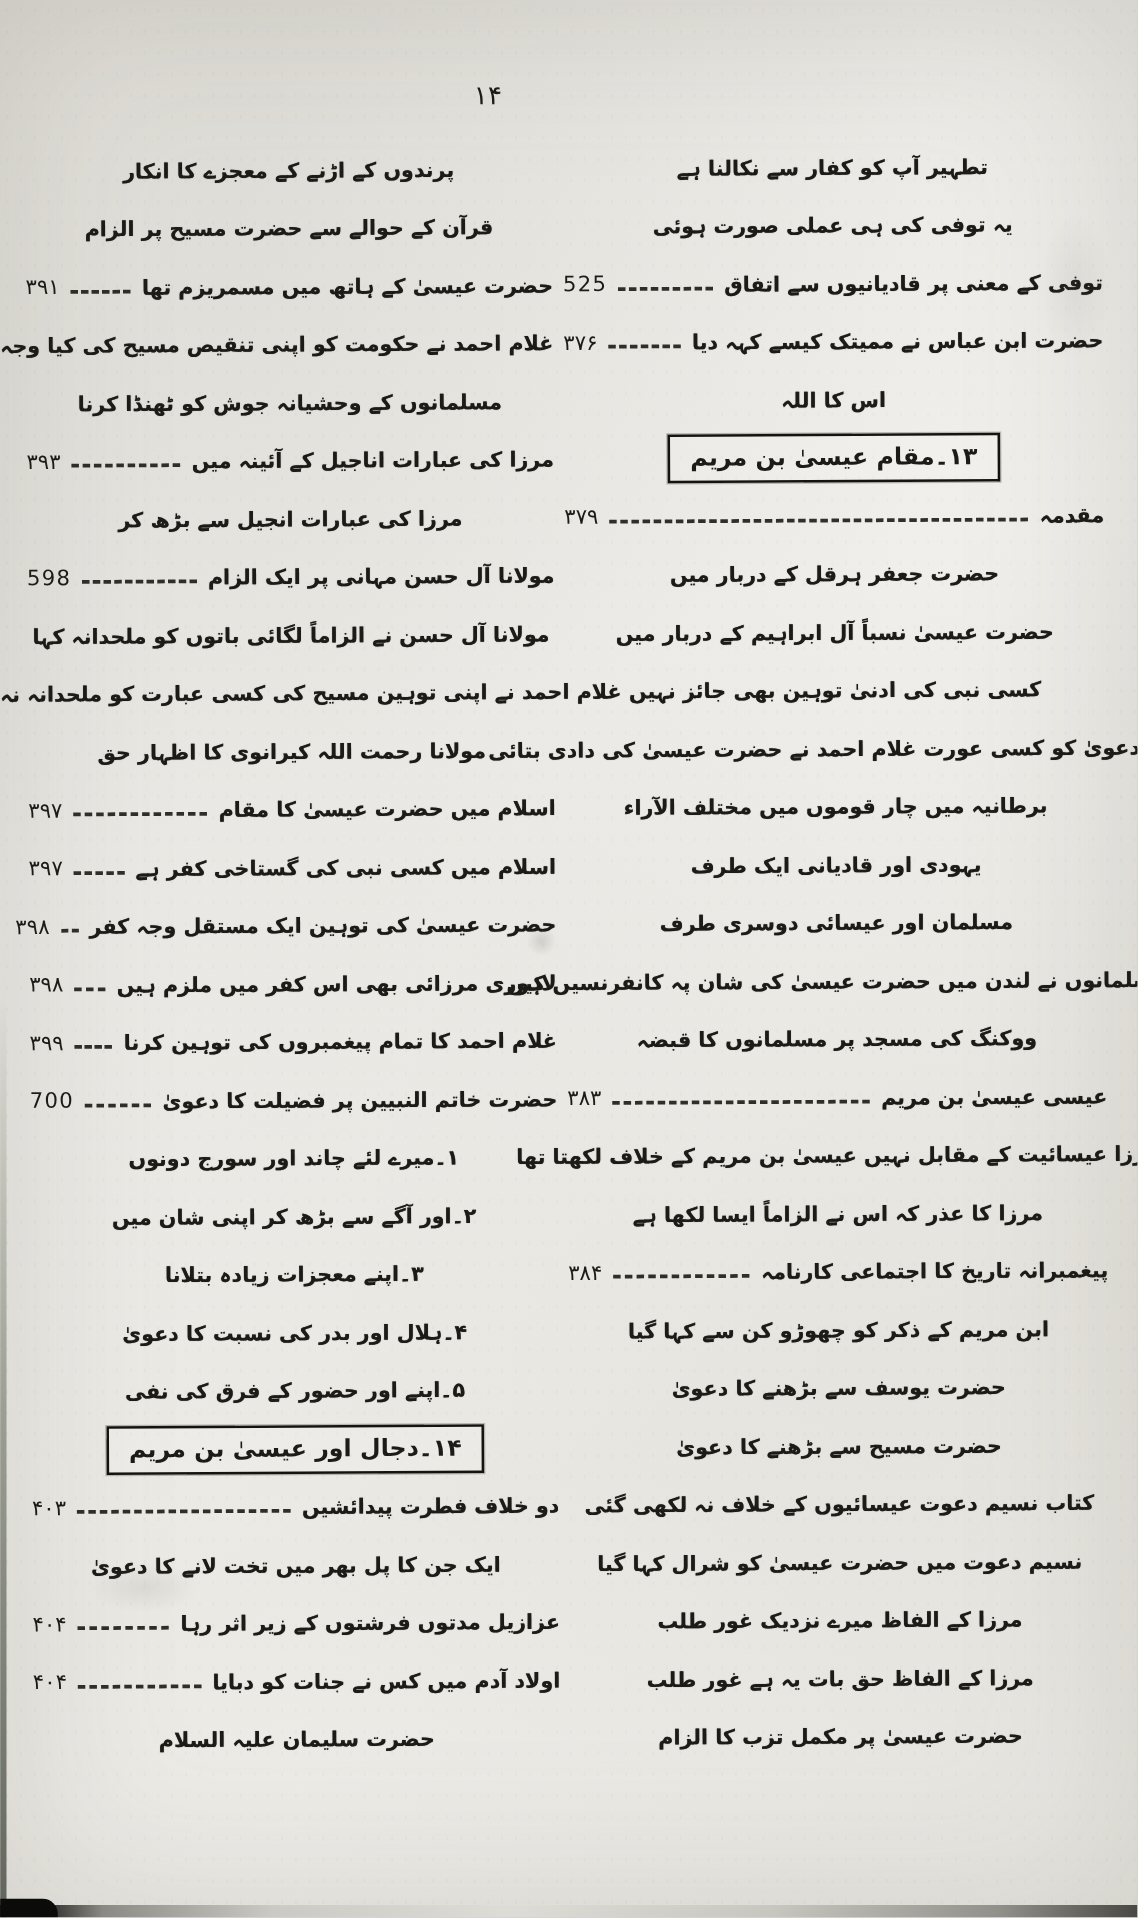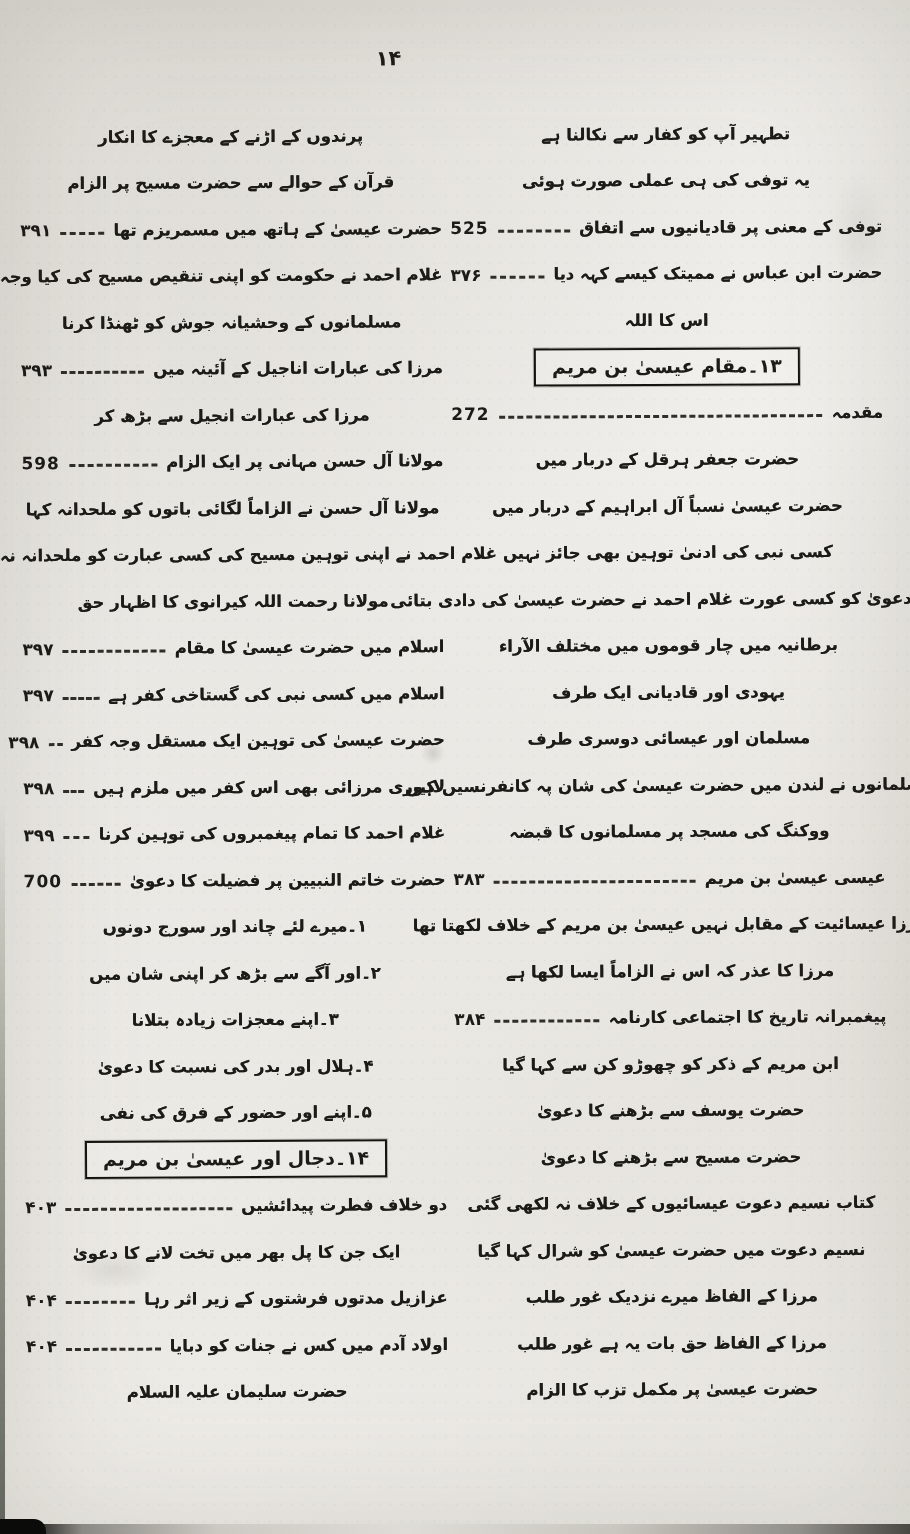--- a/index.html
+++ b/index.html
@@ -22,39 +22,39 @@
     color:var(--ink);
   }
   .speckle{
     position:absolute;inset:0;pointer-events:none;
     background-image:radial-gradient(rgba(40,38,32,0.05) 1px, transparent 1.2px);
     background-size:11px 17px;
     opacity:.5;
   }
   .skew{position:absolute;inset:0;transform:rotate(-0.3deg);}
   .pageno{
-    position:absolute;top:46px;right:505px;
-    font-size:21px;font-weight:bold;letter-spacing:1px;
+    position:absolute;top:64px;right:505px;
+    font-size:21px;font-weight:normal;letter-spacing:1px;
   }
   .col{
     position:absolute;top:112px;display:flex;flex-direction:column;
   }
   .col-right{right:25px;width:432px;}
   .col-left{right:465px;width:422px;}
   .row{
     height:46.5px;display:flex;align-items:center;
     white-space:nowrap;
   }
   .row.center{justify-content:center;}
   .txt{
     font-size:16.5px;font-weight:700;color:var(--ink);
     text-shadow:0 0 .6px rgba(28,27,23,.75);
   }
   .num{
-    font-size:17px;font-weight:700;letter-spacing:1px;color:var(--ink);
+    font-size:17px;font-weight:400;letter-spacing:1px;color:var(--ink);
   }
   .leader{
     flex:1 1 auto;min-width:14px;height:0;
     border-bottom:3px dashed #201f1a;
     margin:0 9px;transform:translateY(3px);
     opacity:.92;
   }
   .hrow{justify-content:center;}
   .boxed{
     display:inline-block;border:2.5px solid #14130e;
@@ -114,21 +114,21 @@
         </div>
         <div class="row center">
           <span class="txt">اس کا اللہ</span>
         </div>
         <div class="row hrow">
           <span class="boxed">۱۳۔مقام عیسیٰ بن مریم</span>
         </div>
         <div class="row">
           <span class="txt">مقدمہ</span>
           <span class="leader"></span>
-          <span class="num">272</span>
+          <span class="num">۳۷۹</span>
         </div>
         <div class="row center">
           <span class="txt">حضرت جعفر ہرقل کے دربار میں</span>
         </div>
         <div class="row center">
           <span class="txt">حضرت عیسیٰ نسباً آل ابراہیم کے دربار میں</span>
         </div>
         <div class="row center">
           <span class="txt">کسی نبی کی ادنیٰ توہین بھی جائز نہیں</span>
         </div>

